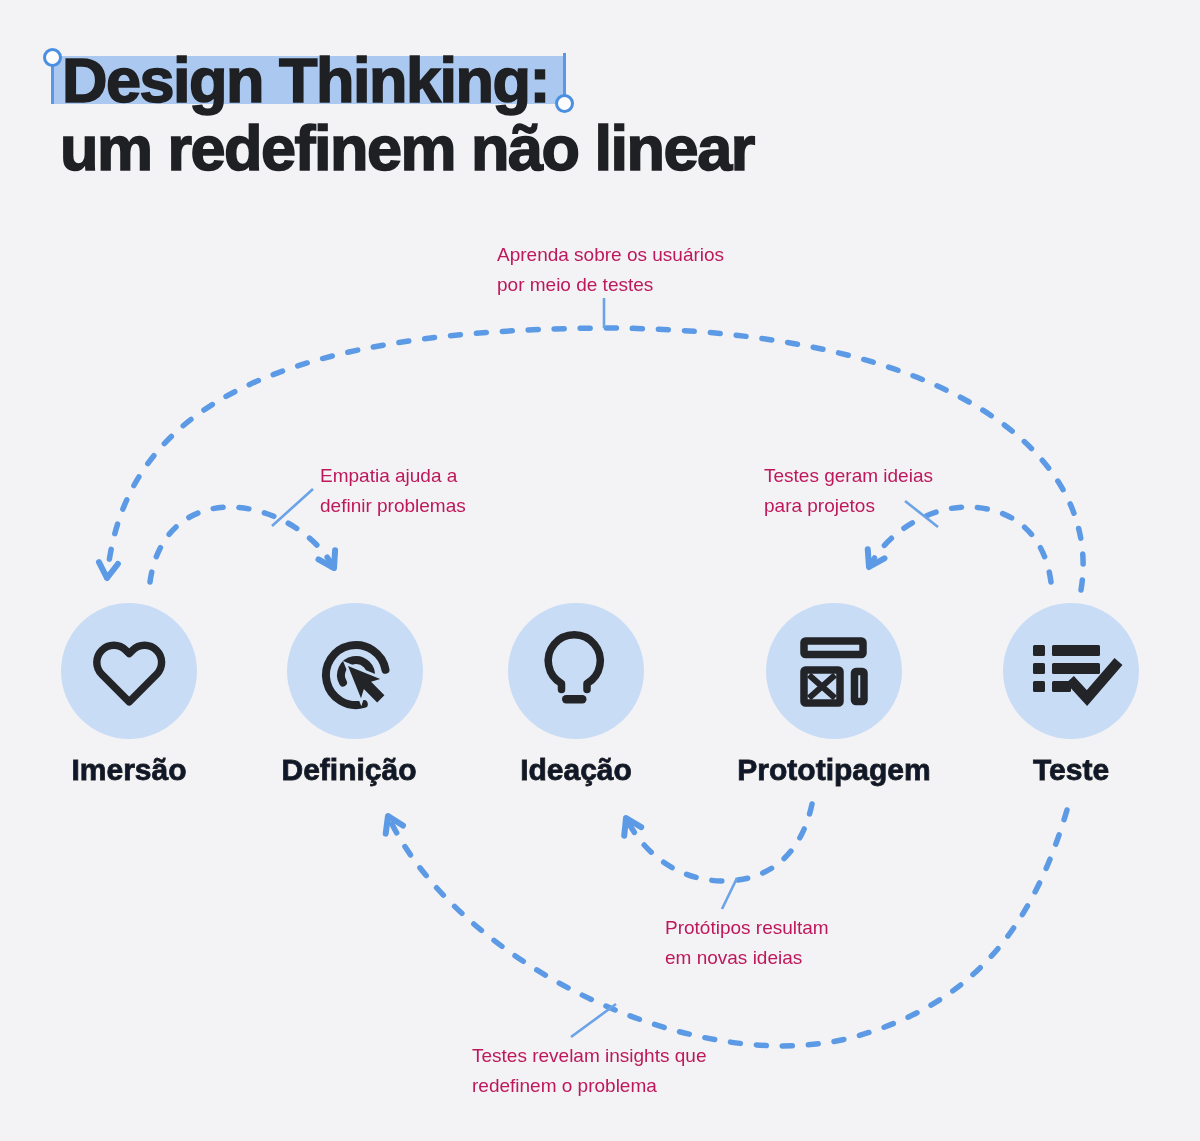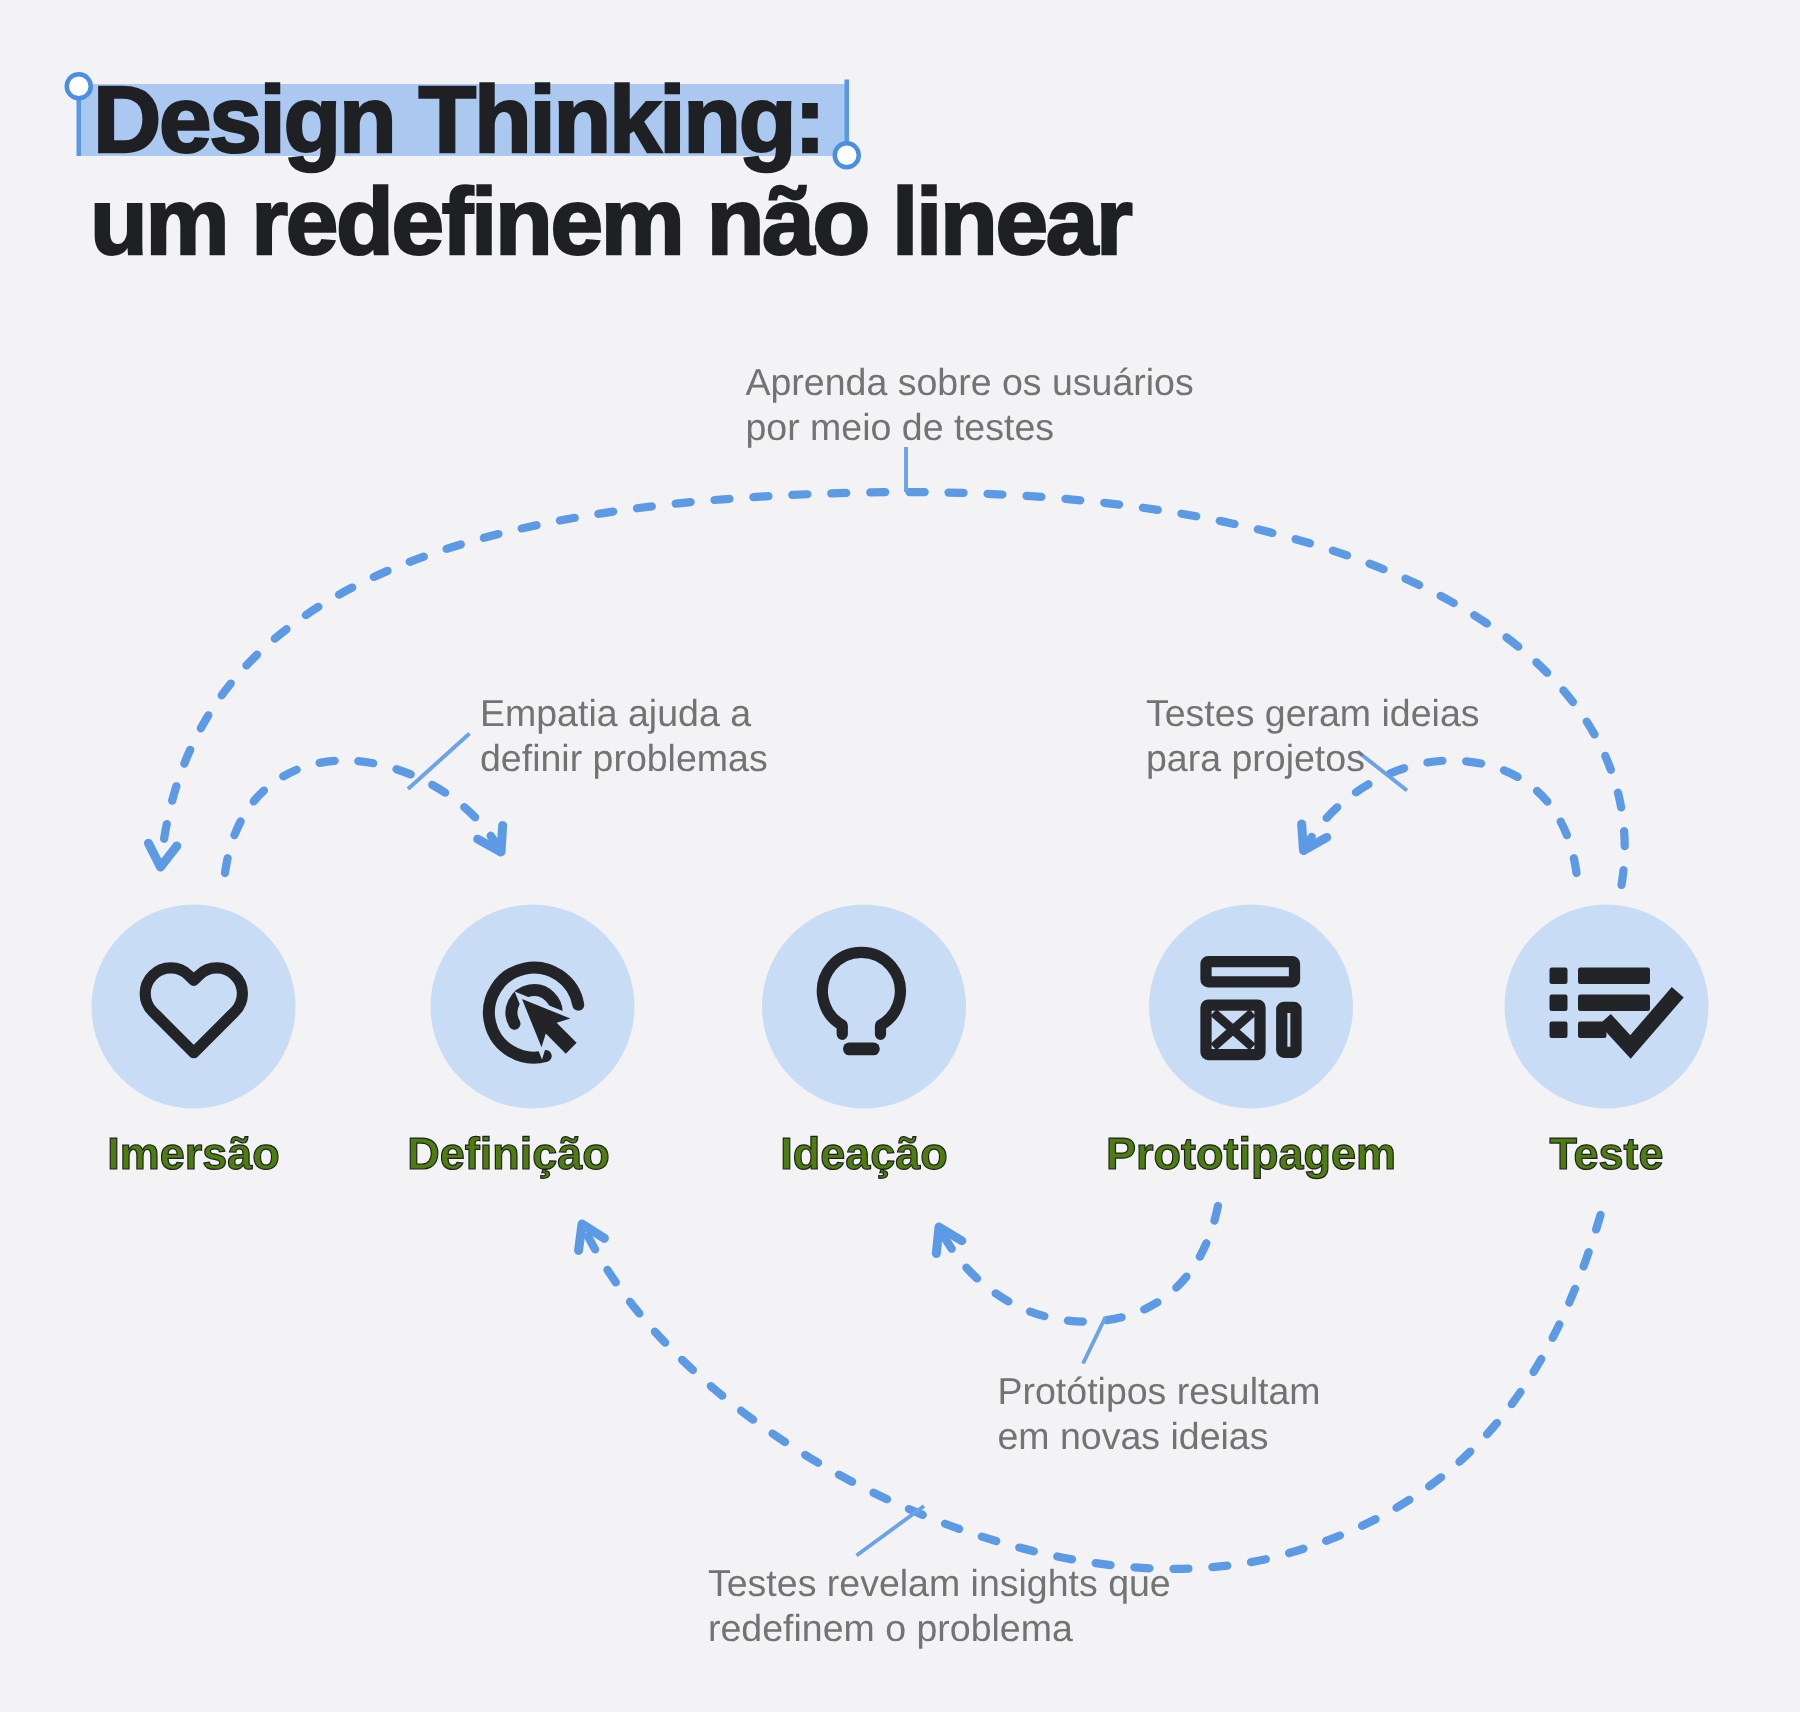--- a/index.html
+++ b/index.html
@@ -31,27 +31,27 @@
     -webkit-text-stroke:1.6px #1f2024;
     white-space:nowrap;
   }
   .title-line.l1{left:62px;top:52px;}
   .title-line.l2{left:60px;top:118px;line-height:60px;}
   
   svg.layer{left:0;top:0;z-index:4;}
   
   .stage-label{
     transform:translateX(-50%);
-    color:#4d7c0f;font-size:30px;font-weight:700;line-height:34px;
+    color:#0f172a;font-size:30px;font-weight:700;line-height:34px;
     -webkit-text-stroke:0.8px #1d1e21;
     white-space:nowrap;z-index:5;top:753px;
   }
   
   .ann{
-    color:#737373;font-size:25px;line-height:30px;font-weight:400;
+    color:#be185d;font-size:19px;line-height:30px;font-weight:400;
     white-space:pre-line;z-index:5;
   }
   .ann.a1{left:497px;top:240px;}
   .ann.a2{left:320px;top:461px;}
   .ann.a3{left:764px;top:461px;}
   .ann.a4{left:665px;top:913px;}
   .ann.a5{left:439px;top:1041px;margin-left:33px;}
 </style>
 </head>
 <body>
@@ -123,21 +123,21 @@
     <g stroke="#6ba3e8" stroke-width="2.6" fill="none">
       <line x1="604" y1="298" x2="604" y2="328"></line>
       <line x1="313" y1="489" x2="272" y2="526"></line>
       <line x1="905" y1="501" x2="938" y2="527"></line>
       <line x1="737" y1="878" x2="722" y2="909"></line>
       <line x1="616" y1="1004" x2="571" y2="1037"></line>
     </g>
   </svg>
 
   <div class="abs stage-label" style="left:129px;">Imersão</div>
-  <div class="abs stage-label" style="left:339px;text-align:center;">Definição</div>
+  <div class="abs stage-label" style="left:349px;text-align:center;">Definição</div>
   <div class="abs stage-label" style="left:576px;">Ideação</div>
   <div class="abs stage-label" style="left:834px;">Prototipagem</div>
   <div class="abs stage-label" style="left:1071px;">Teste</div>
 
   <div class="abs ann a1">Aprenda sobre os usuários
 por meio de testes</div>
   <div class="abs ann a2">Empatia ajuda a
 definir problemas</div>
   <div class="abs ann a3">Testes geram ideias
 para projetos</div>

